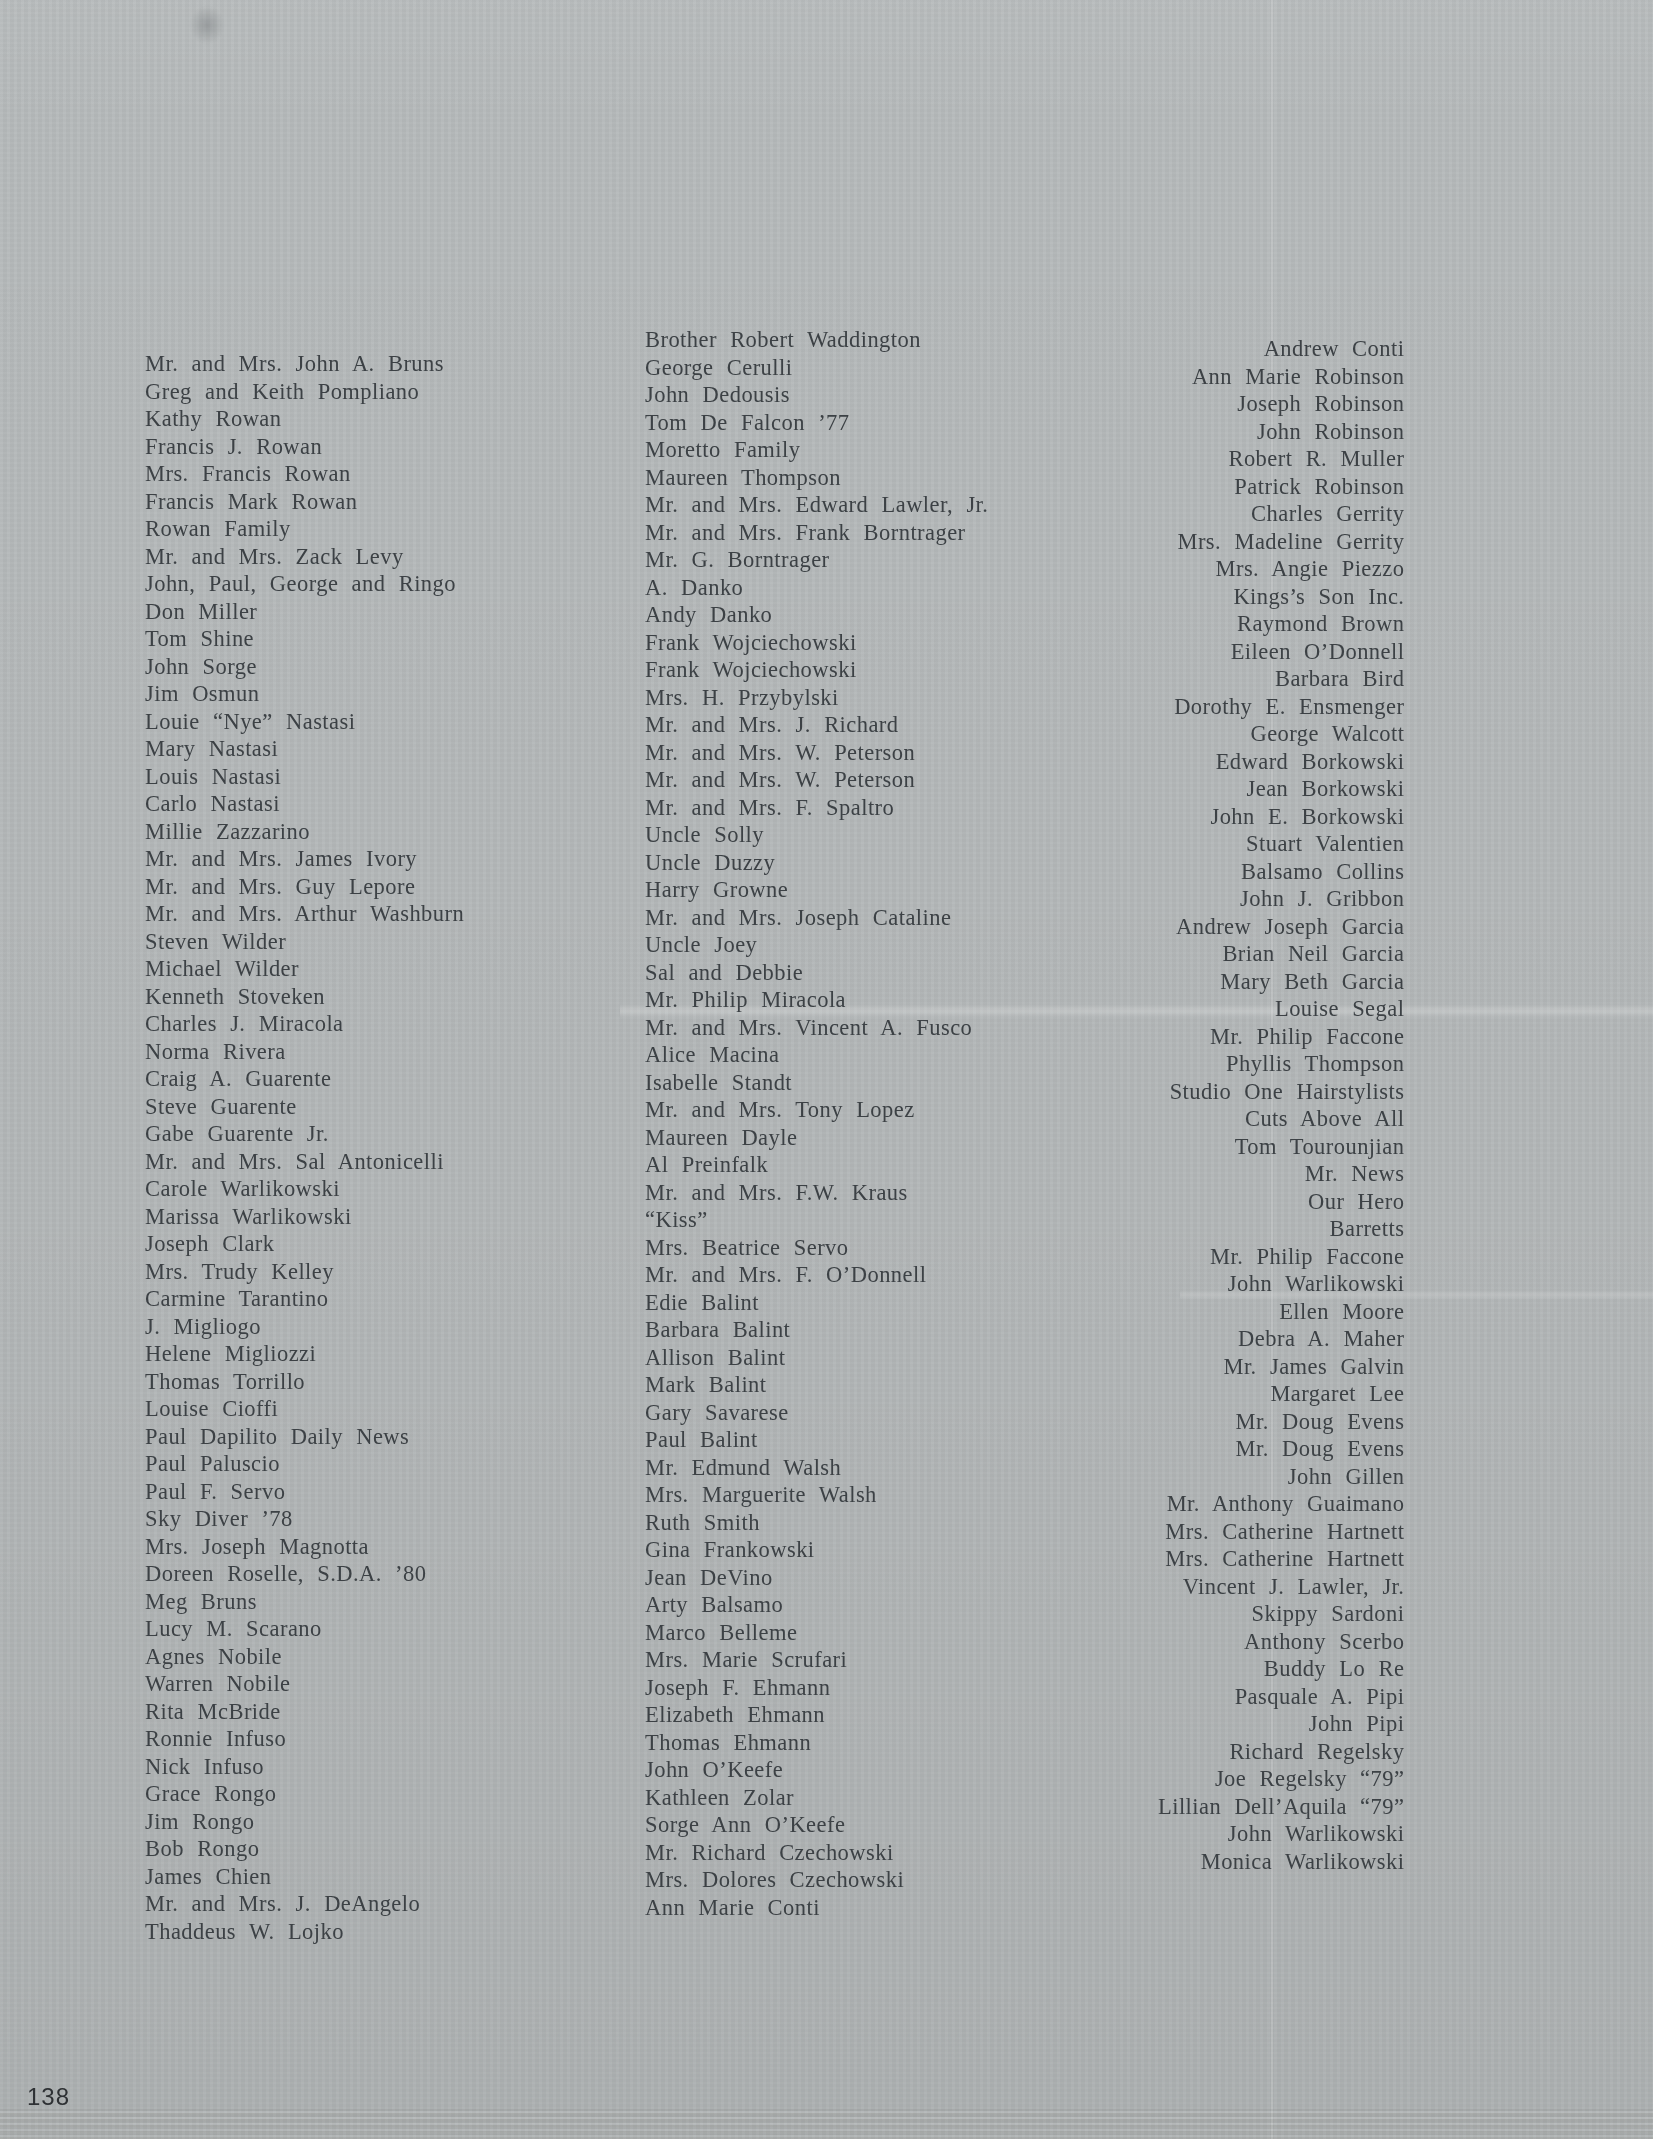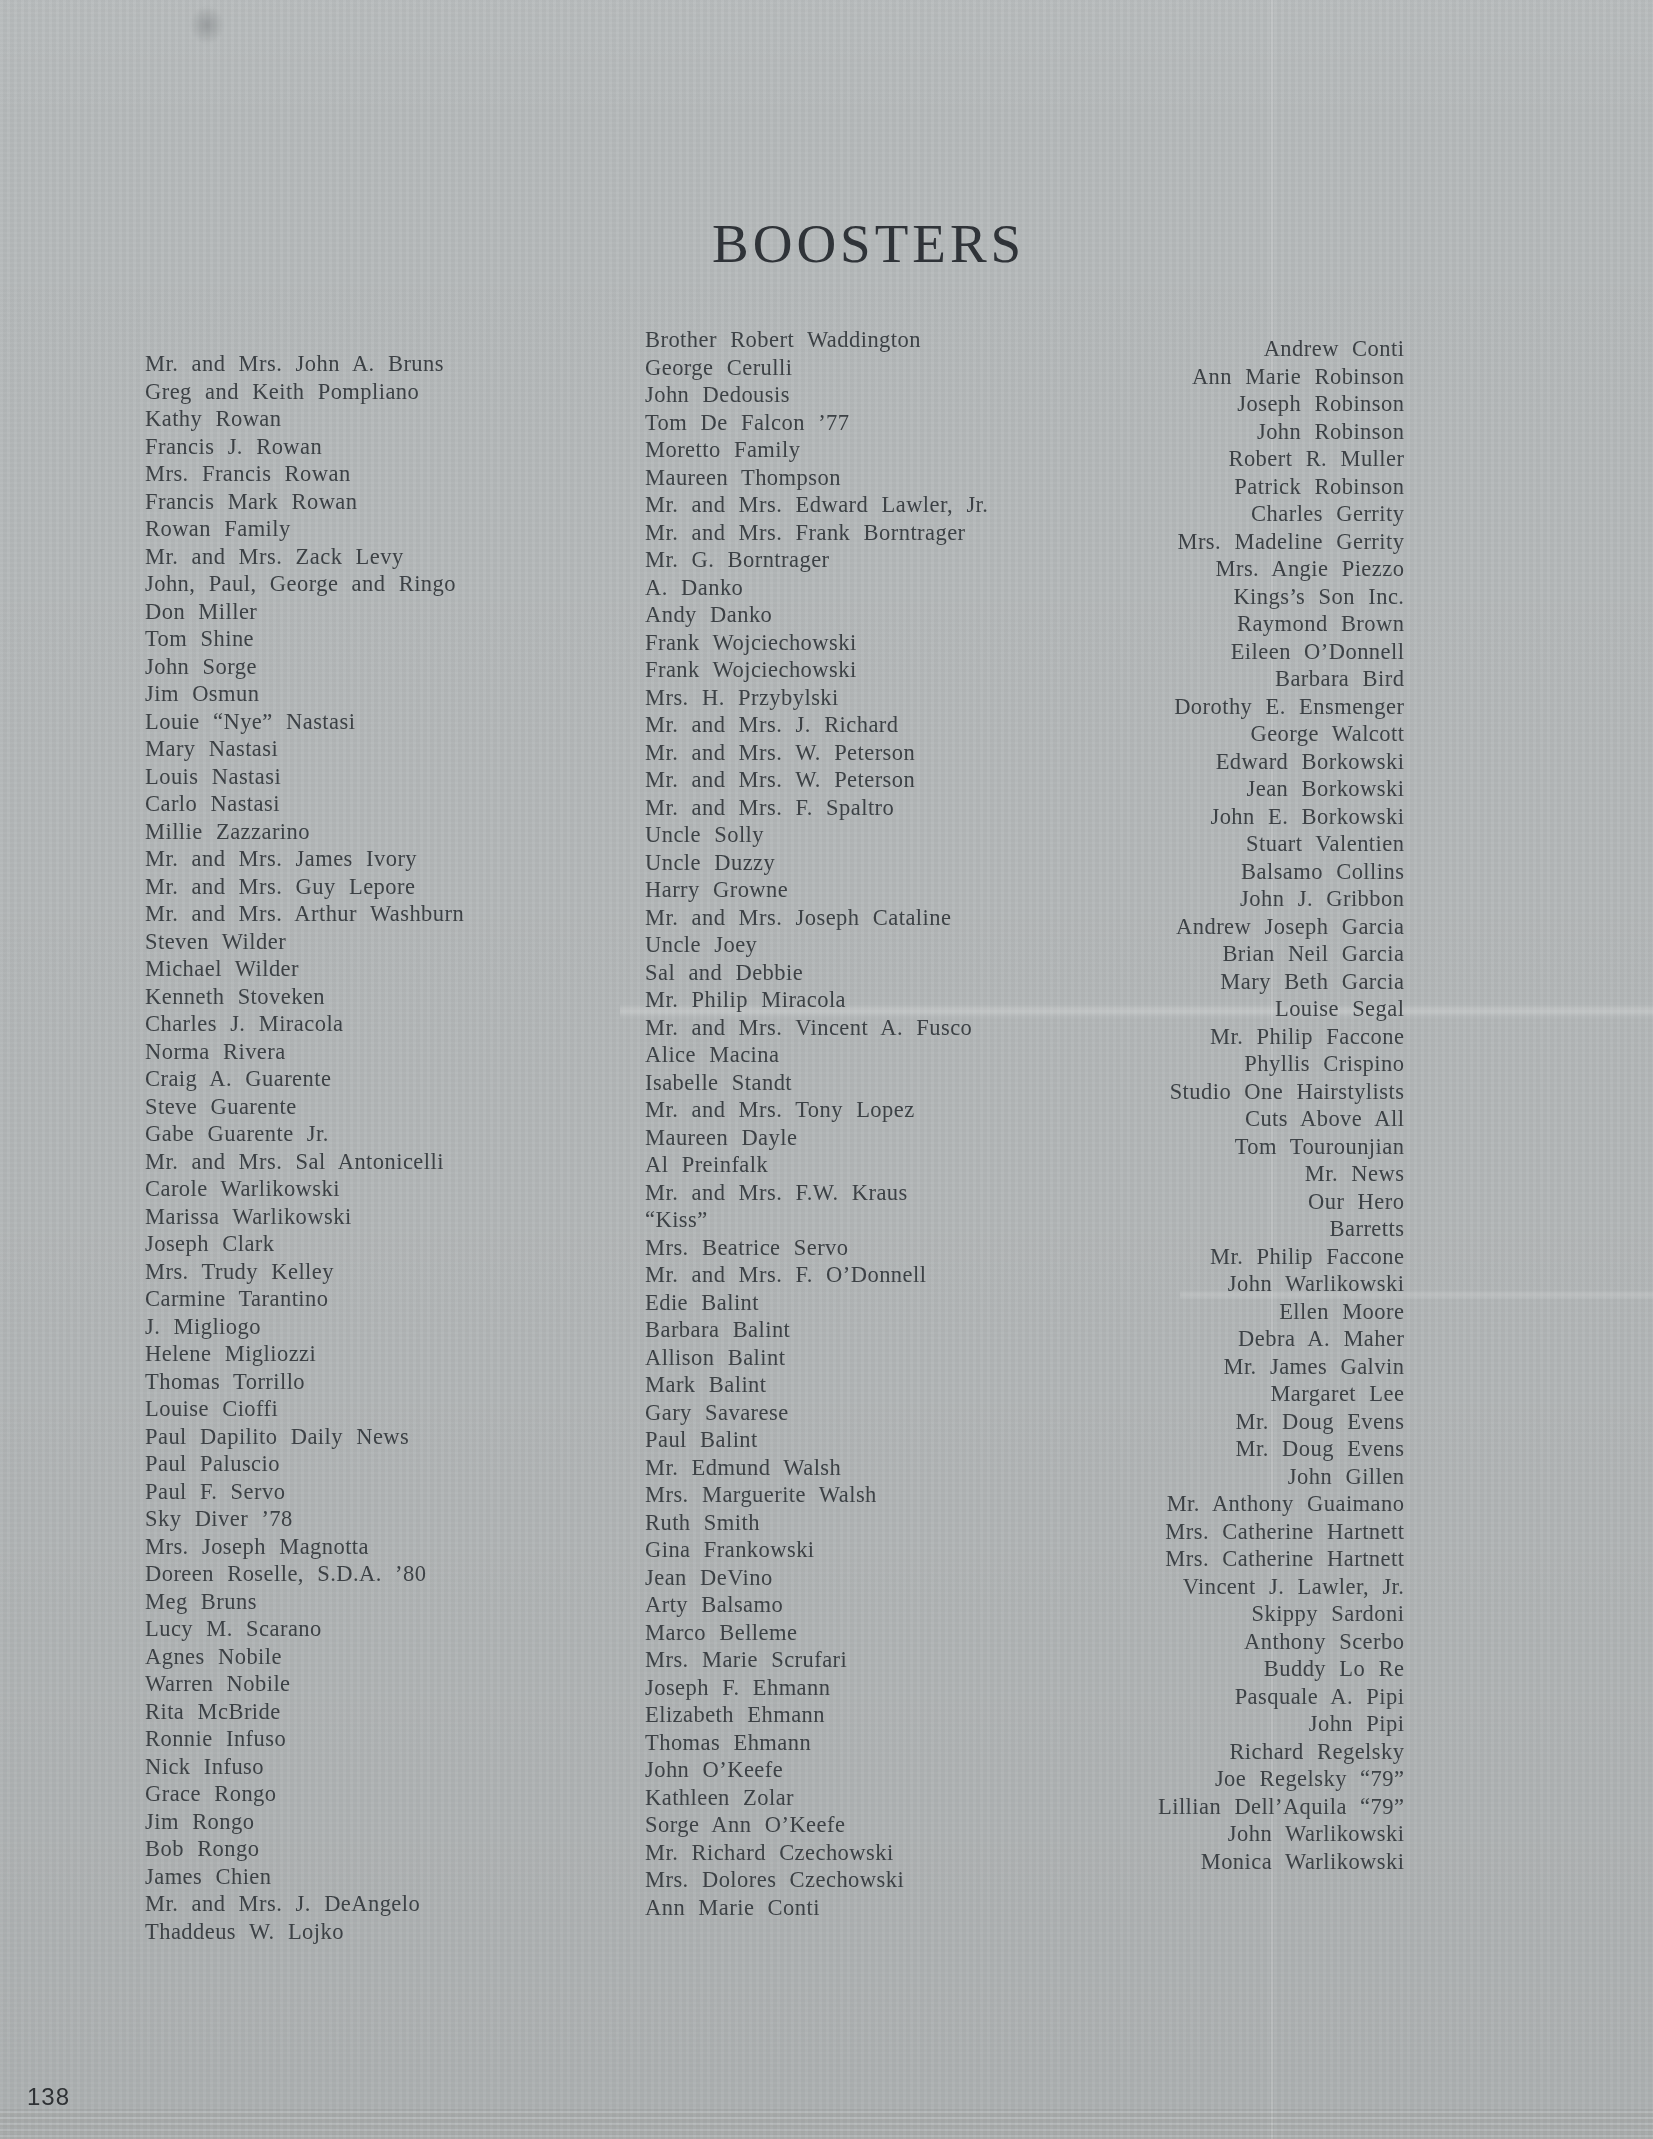--- a/index.html
+++ b/index.html
@@ -103,21 +103,20 @@
 <body>
 
 <div class="page">
   <div class="grain"></div>
   <div class="smudge"></div>
   <div class="vline"></div>
   <div class="streak-1"></div>
   <div class="streak-2"></div>
   <div class="bottom-band"></div>
 
-  <h1 class="title">BOOSTERS</h1>
 
   <div class="col col-1">
       <div>Mr. and Mrs. John A. Bruns</div>
       <div>Greg and Keith Pompliano</div>
       <div>Kathy Rowan</div>
       <div>Francis J. Rowan</div>
       <div>Mrs. Francis Rowan</div>
       <div>Francis Mark Rowan</div>
       <div>Rowan Family</div>
       <div>Mr. and Mrs. Zack Levy</div>
@@ -252,21 +251,21 @@
       <div>Jean Borkowski</div>
       <div>John E. Borkowski</div>
       <div>Stuart Valentien</div>
       <div>Balsamo Collins</div>
       <div>John J. Gribbon</div>
       <div>Andrew Joseph Garcia</div>
       <div>Brian Neil Garcia</div>
       <div>Mary Beth Garcia</div>
       <div>Louise Segal</div>
       <div>Mr. Philip Faccone</div>
-      <div>Phyllis Crispino</div>
+      <div>Phyllis Thompson</div>
       <div>Studio One Hairstylists</div>
       <div>Cuts Above All</div>
       <div>Tom Tourounjian</div>
       <div>Mr. News</div>
       <div>Our Hero</div>
       <div>Barretts</div>
       <div>Mr. Philip Faccone</div>
       <div>John Warlikowski</div>
       <div>Ellen Moore</div>
       <div>Debra A. Maher</div>

